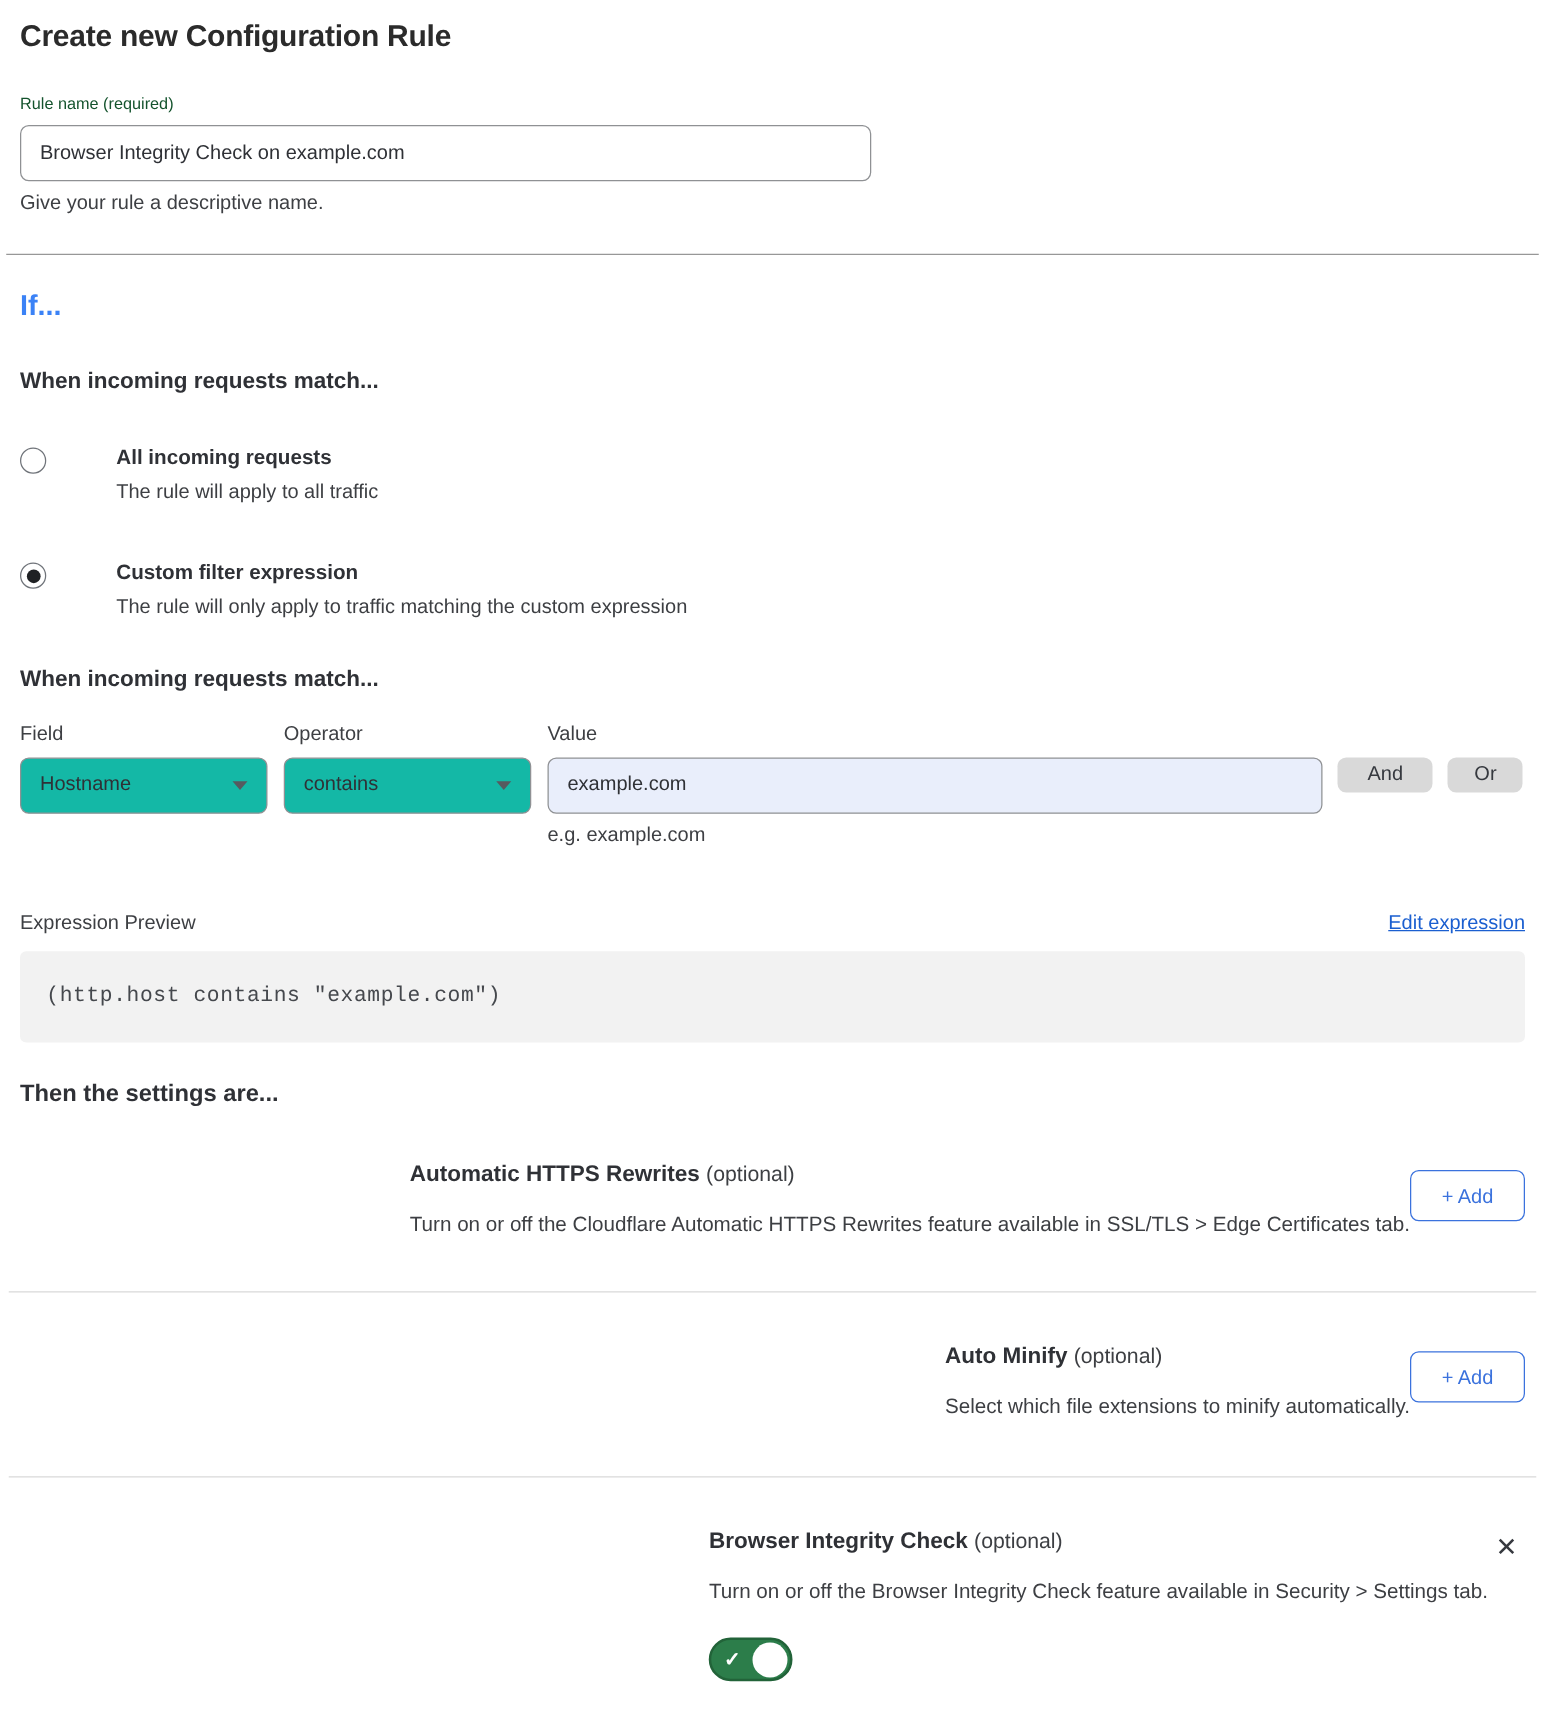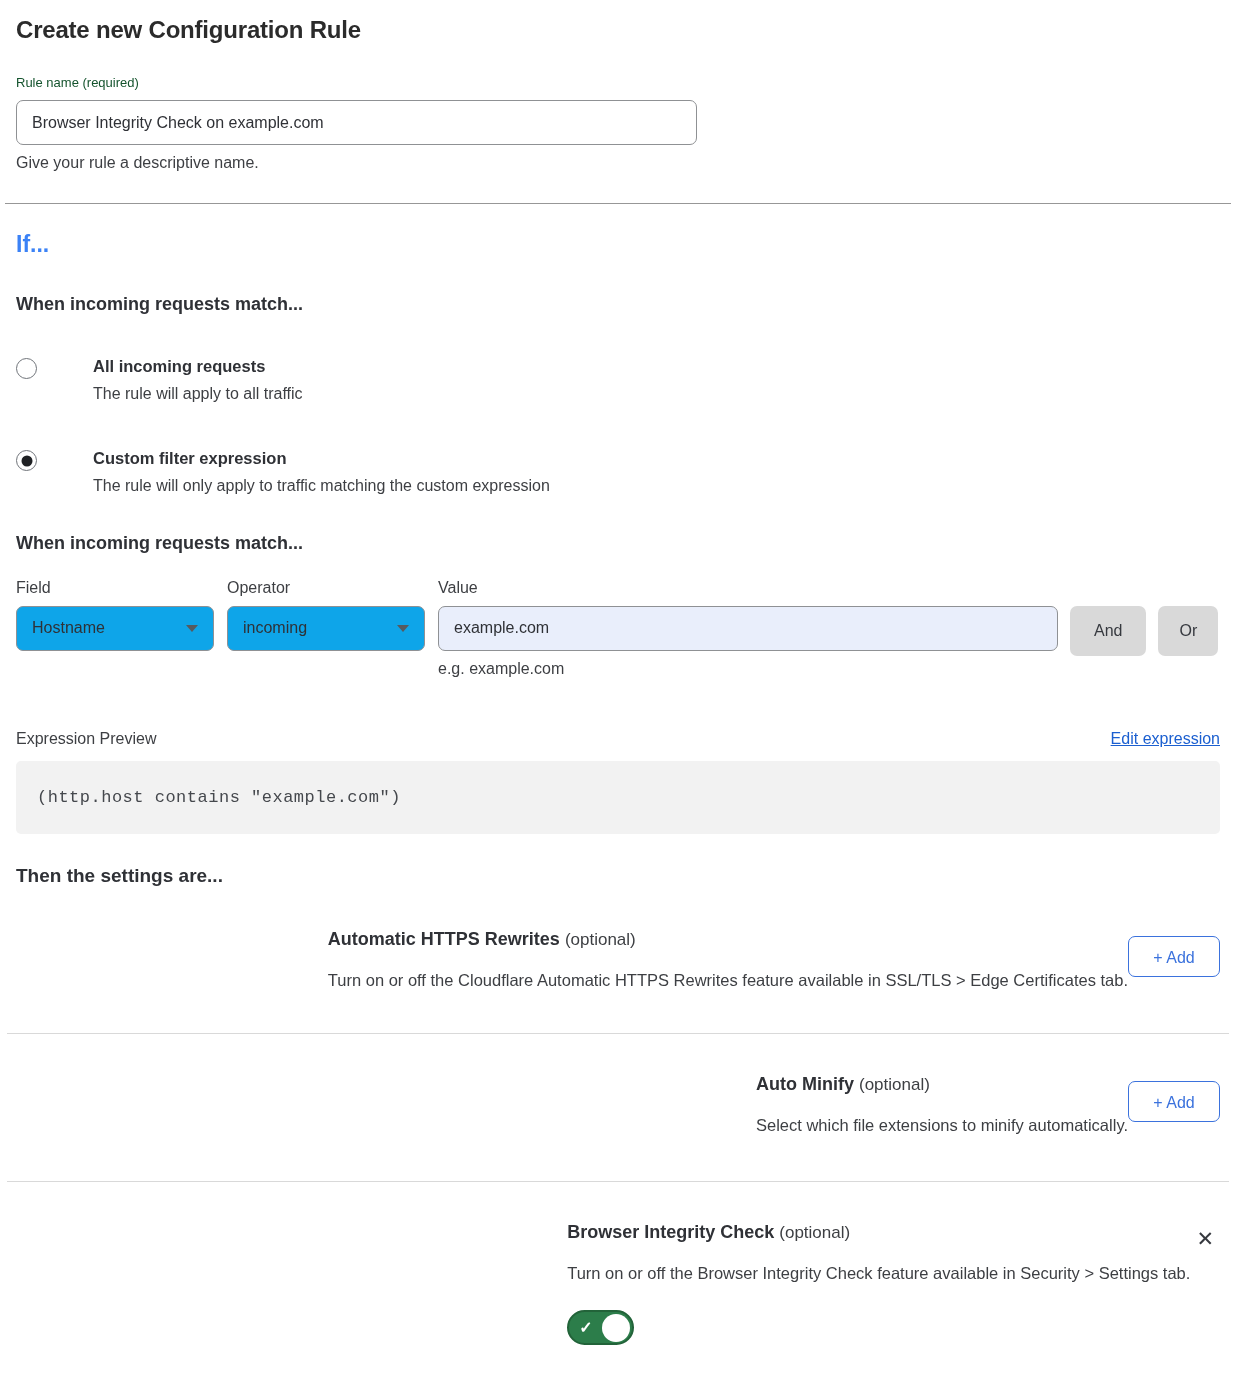--- a/index.html
+++ b/index.html
@@ -99,21 +99,21 @@
   .builder-col { display: flex; flex-direction: column; }
   .col-field { width: 198px; margin-right: 13px; }
   .col-operator { width: 198px; margin-right: 13px; }
   .col-value { width: 620px; }
   .builder-label { font-size: 16px; color: #3d3f43; margin-bottom: 9px; }
 
   .select-box {
     height: 45px;
     border: 1px solid #8f9194;
     border-radius: 7px;
-    background: #0ea5e9;
+    background: #14b8a6;
     display: flex;
     align-items: center;
     justify-content: space-between;
     padding: 0 15px;
     font-size: 16px;
     color: #2f3136;
     cursor: pointer;
   }
   .chevron-down {
     width: 0; height: 0;
@@ -129,21 +129,21 @@
     border-radius: 7px;
     padding: 0 15px;
     font-size: 16px;
     font-family: "Liberation Sans", sans-serif;
     color: #2f3136;
     background: #e9eefb;
     outline: none;
   }
   .connector-buttons { display: flex; align-items: flex-start; padding-top: 27px; margin-left: 12px; }
   .btn-connector {
-    height: 50px;
+    height: 28px;
     border: none;
     border-radius: 7px;
     background: #d9d9d9;
     color: #36393f;
     font-size: 16px;
     font-family: "Liberation Sans", sans-serif;
     padding: 0 24px;
     cursor: pointer;
   }
   .btn-connector + .btn-connector { margin-left: 12px; padding: 0 21px; }
@@ -286,21 +286,21 @@
     <div class="builder-col col-field">
       <div class="builder-label">Field</div>
       <div class="select-box">
         <span>Hostname</span>
         <span class="chevron-down"></span>
       </div>
     </div>
     <div class="builder-col col-operator">
       <div class="builder-label">Operator</div>
       <div class="select-box">
-        <span>incoming</span>
+        <span>contains</span>
         <span class="chevron-down"></span>
       </div>
     </div>
     <div class="builder-col col-value">
       <div class="builder-label">Value</div>
       <input type="text" class="value-input" value="example.com" style="">
       <div class="helper-text">e.g. example.com</div>
     </div>
     <div class="connector-buttons">
       <button class="btn-connector">And</button>

